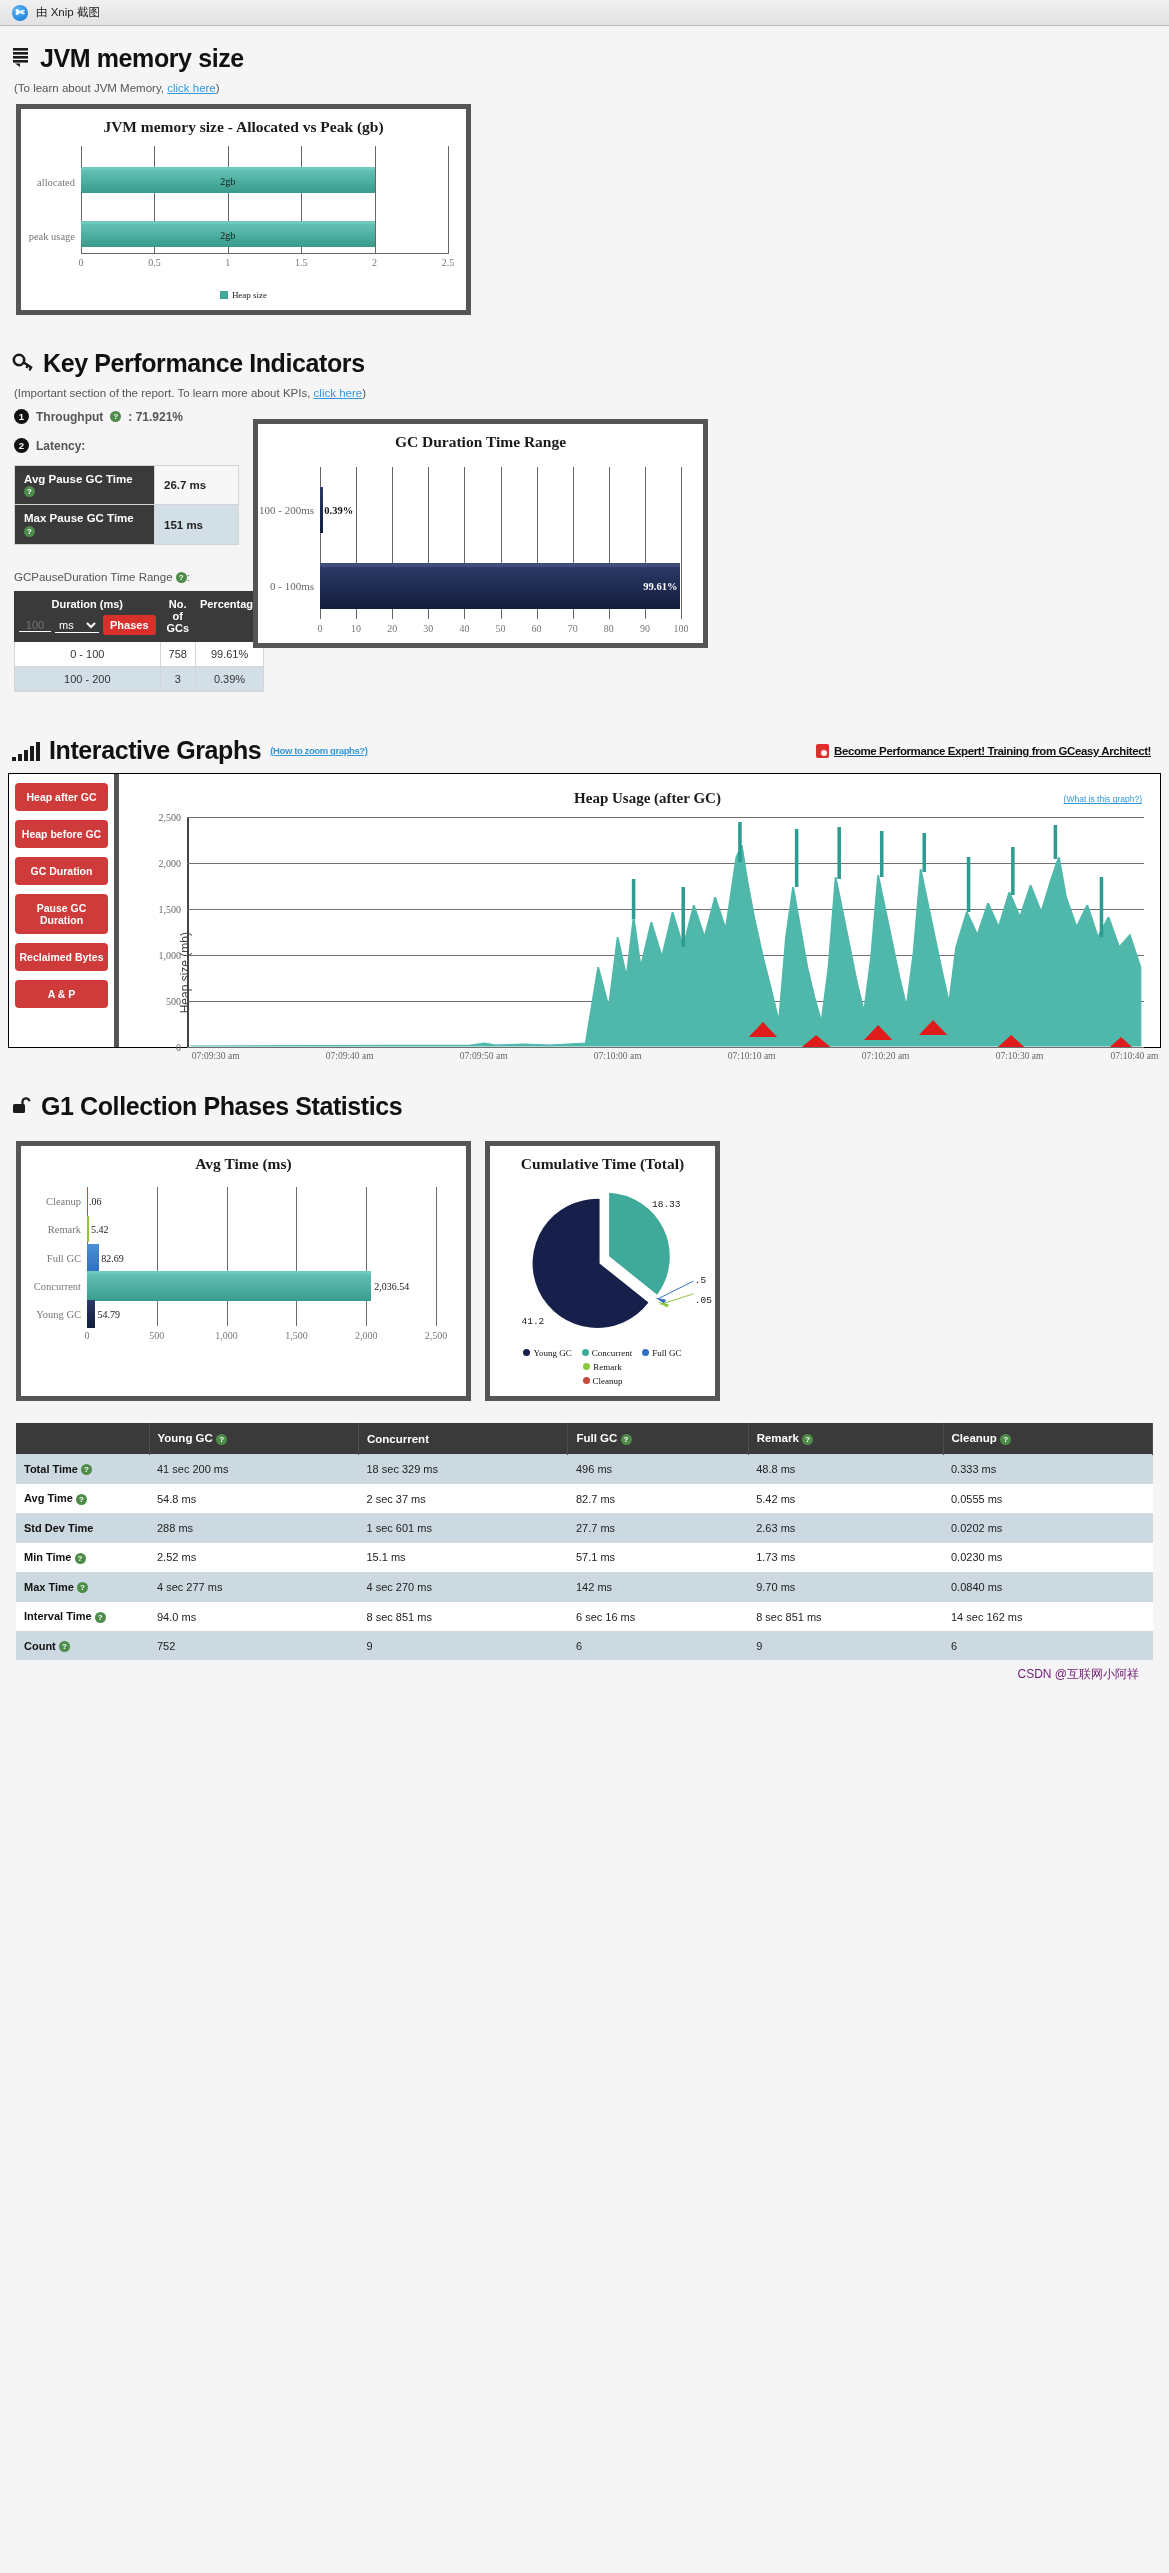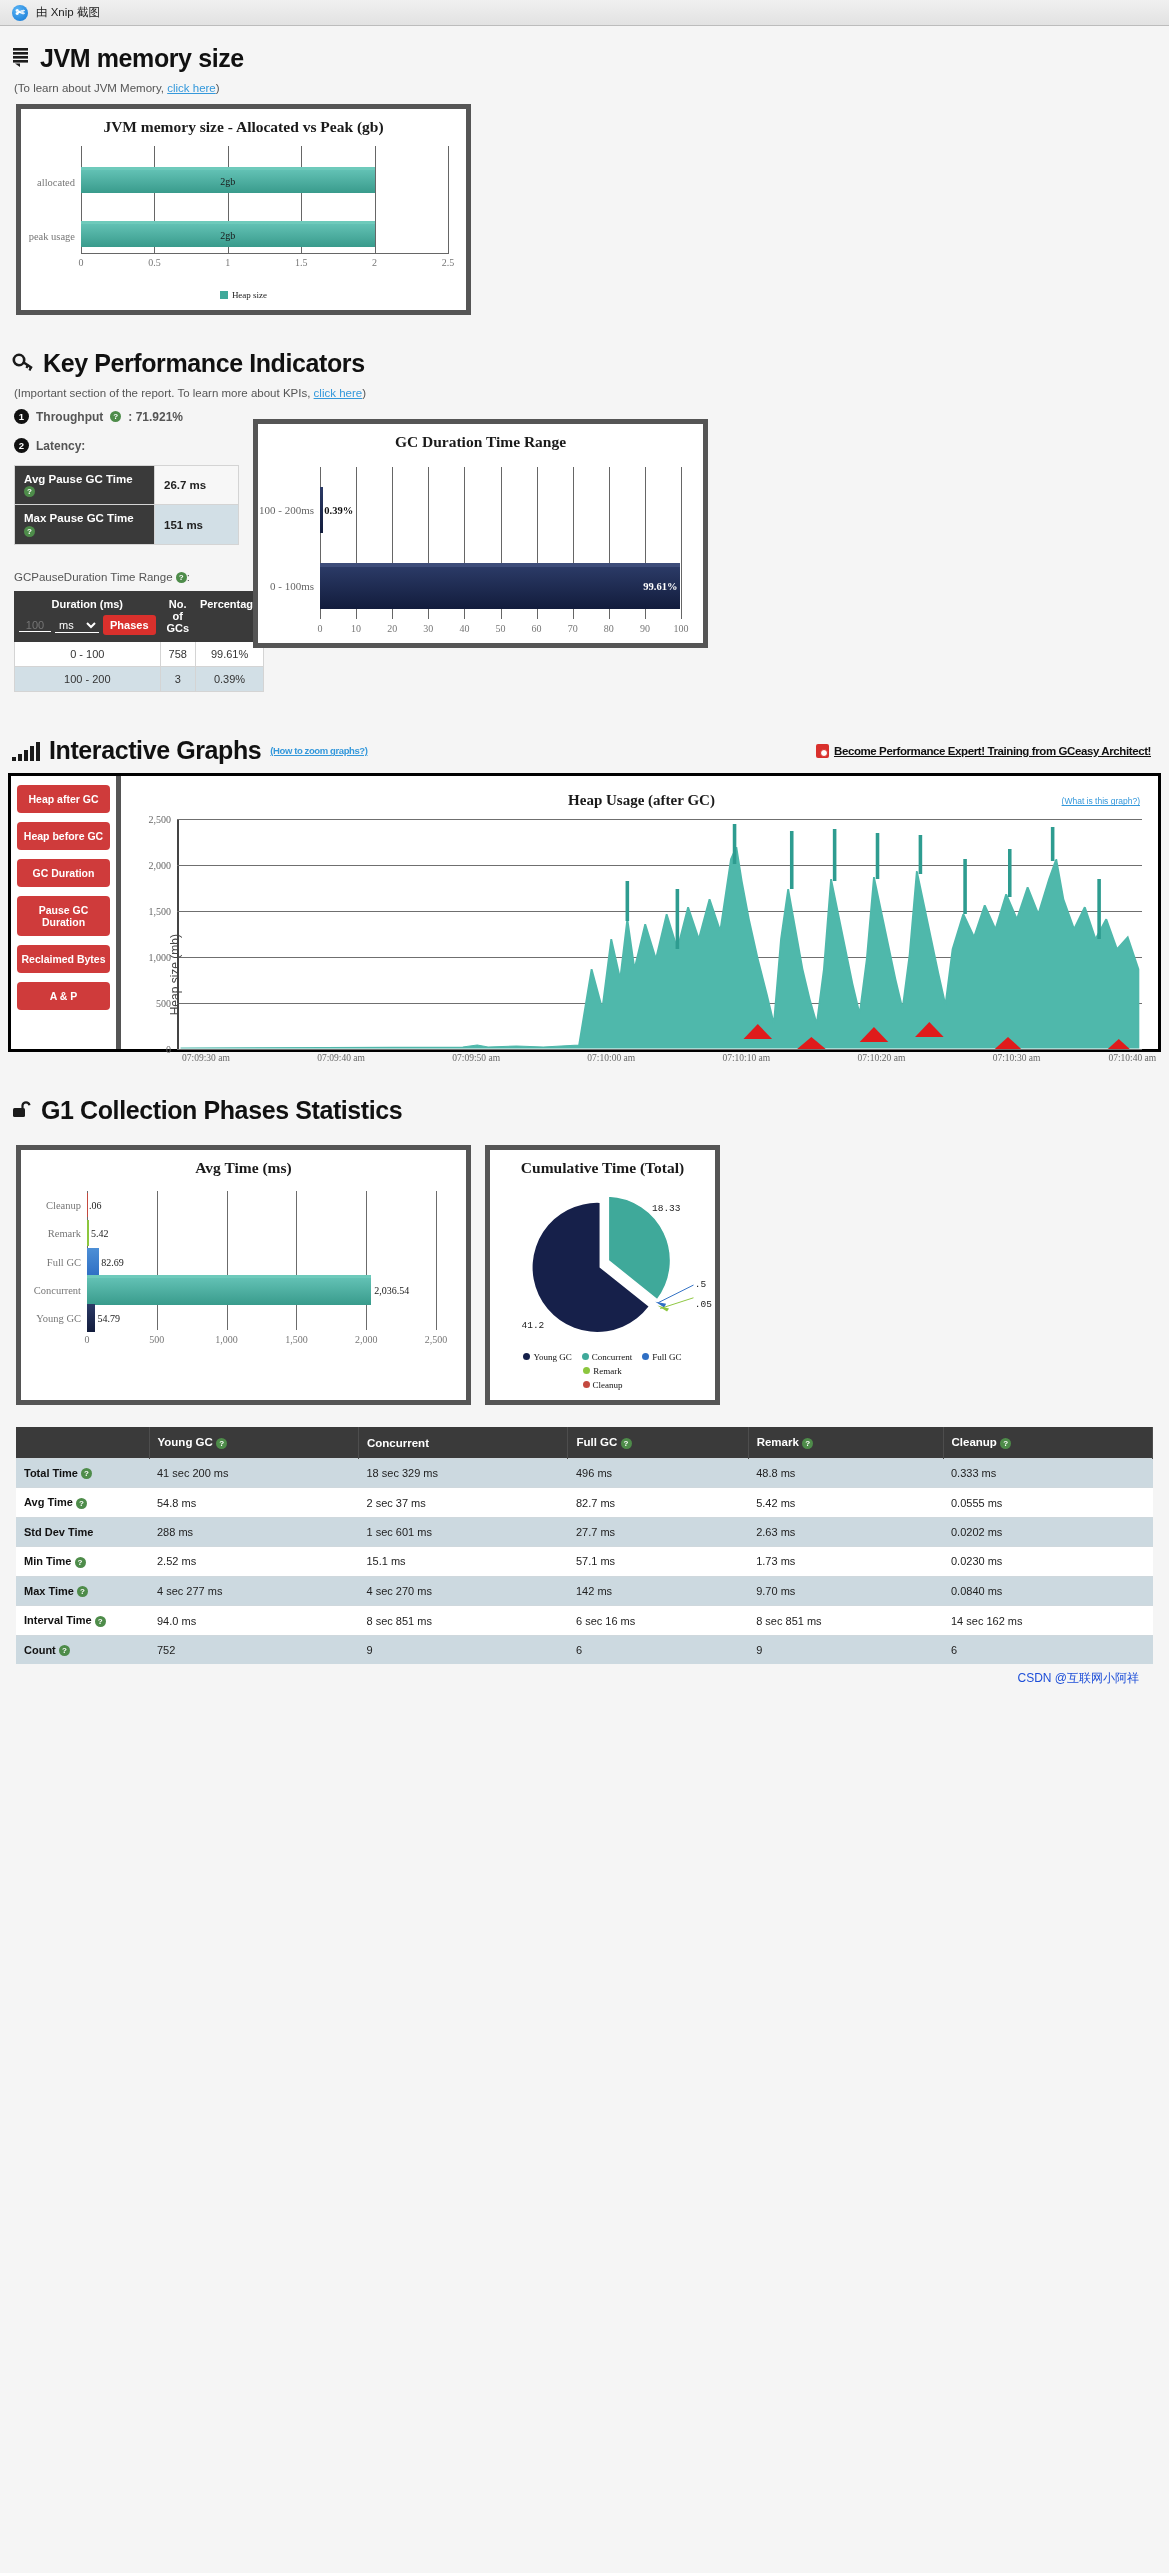--- a/index.html
+++ b/index.html
@@ -173,21 +173,21 @@
   }
   .book-icon {
     width: 13px; height: 14px; background: #d9302c; border-radius: 2px;
     position: relative; flex: none;
   }
   .book-icon::after {
     content: ""; position: absolute; right: 1px; bottom: 1px;
     width: 6px; height: 6px; border-radius: 50%; background: #fff;
     border: 1.5px solid #d9302c;
   }
-  .ig-body { display: flex; gap: 4px; margin-top: 10px; border: 3px solid #000000; background: #fff; }
+  .ig-body { display: flex; gap: 16px; margin-top: 10px; border: 1px solid #000000; background: #fff; }
   .ig-btns {
     width: 110px; padding: 9px 6px; display: flex; flex-direction: column; gap: 9px;
     border-right: 5px solid #555; background: #fff;
   }
   .ig-btn {
     background: #cf3b3b; color: #fff; border: 0; border-radius: 4px;
     padding: 8px 4px; font-size: 10.5px; font-weight: bold; cursor: pointer;
     font-family: "Liberation Sans", sans-serif;
   }
   .ig-chart { flex: 1; position: relative; margin-top: 8px; }
@@ -255,21 +255,21 @@
   table.stats thead th {
     background: #3a3a3a; color: #fff; text-align: left;
     padding: 9px 8px; font-weight: bold; font-size: 11.5px;
     border-right: 1px solid #4d4d4d;
   }
   table.stats tbody td { padding: 8px; border-top: 1px solid #cfd8dd; color: #222; }
   table.stats tbody tr:nth-child(odd) td { background: #ccd9e0; }
   table.stats tbody tr:nth-child(even) td { background: #fff; }
   table.stats tbody td.rowhead { font-weight: bold; color: #111; width: 133px; }
   .watermark {
-    text-align: right; color: #1d4ed8; font-size: 12px;
+    text-align: right; color: #701a75; font-size: 12px;
     padding: 6px 14px 14px 0;
   }
   .icon-bars { display: inline-flex; align-items: flex-end; gap: 2px; height: 20px; }
   .icon-bars b { display: block; width: 4px; background: #1b1b1b; }
 </style>
 </head>
 <body>
 
 <div class="xnip-bar">
   <div class="xnip-logo">✄</div>

